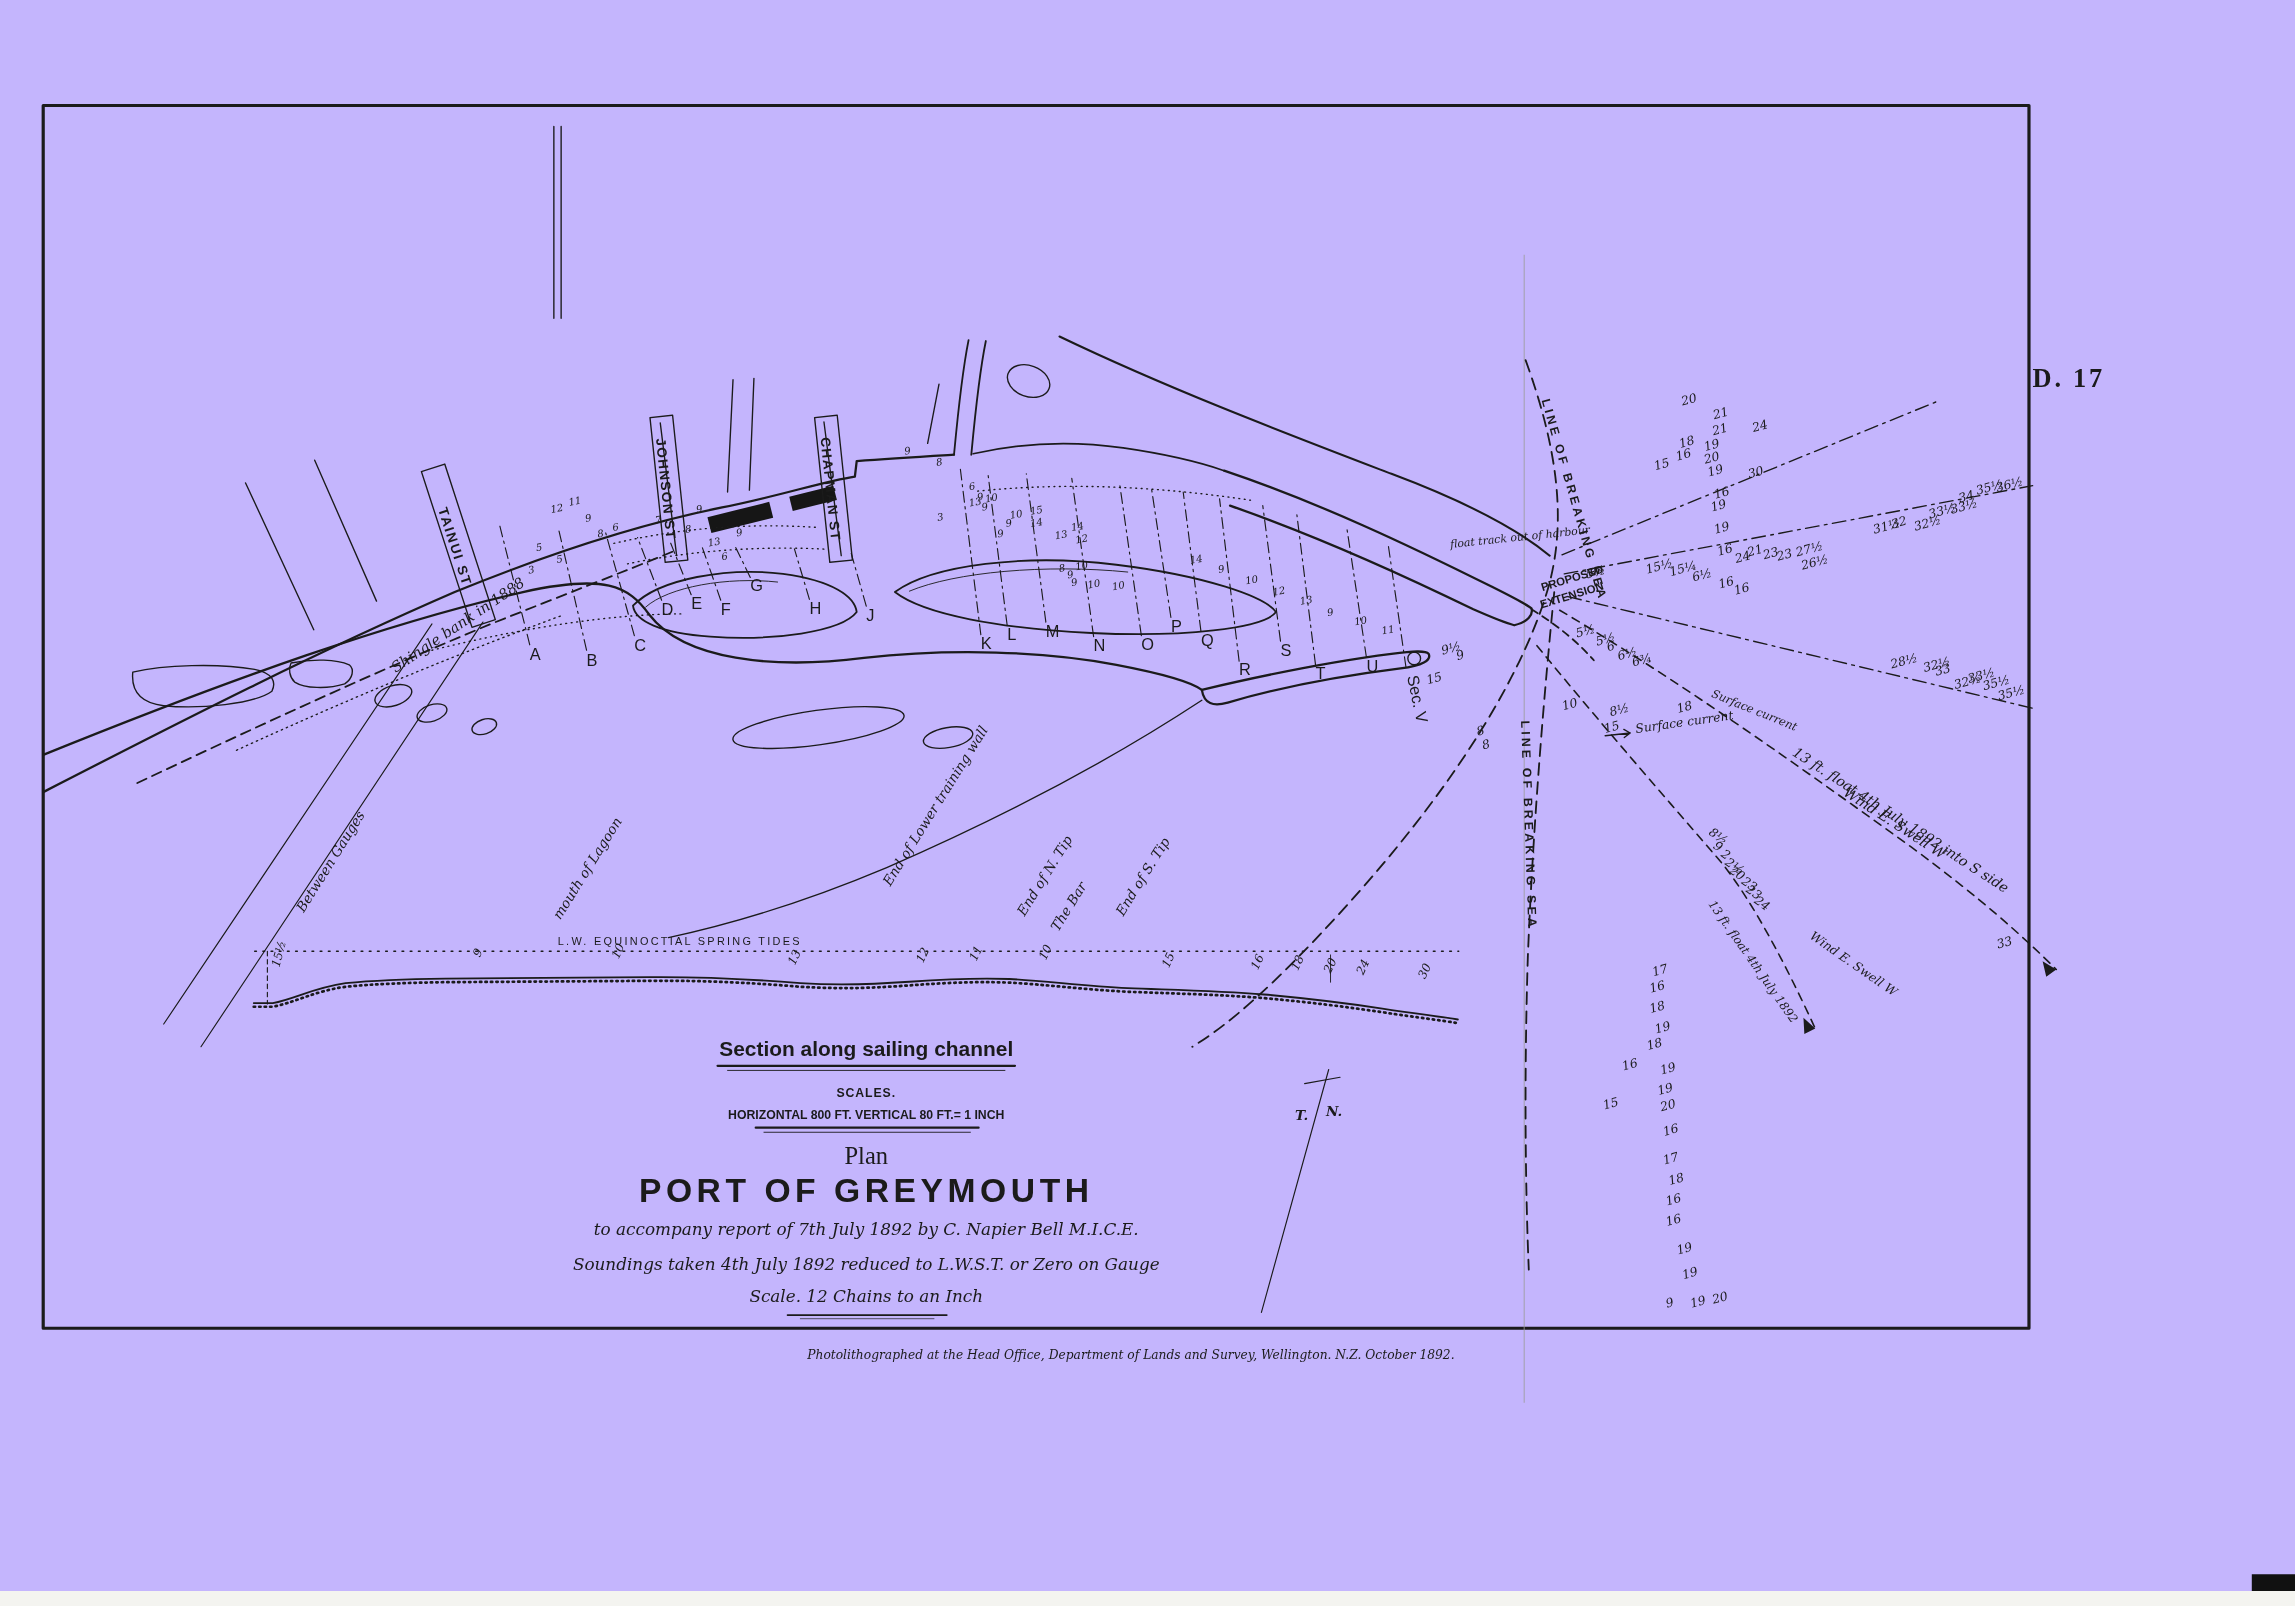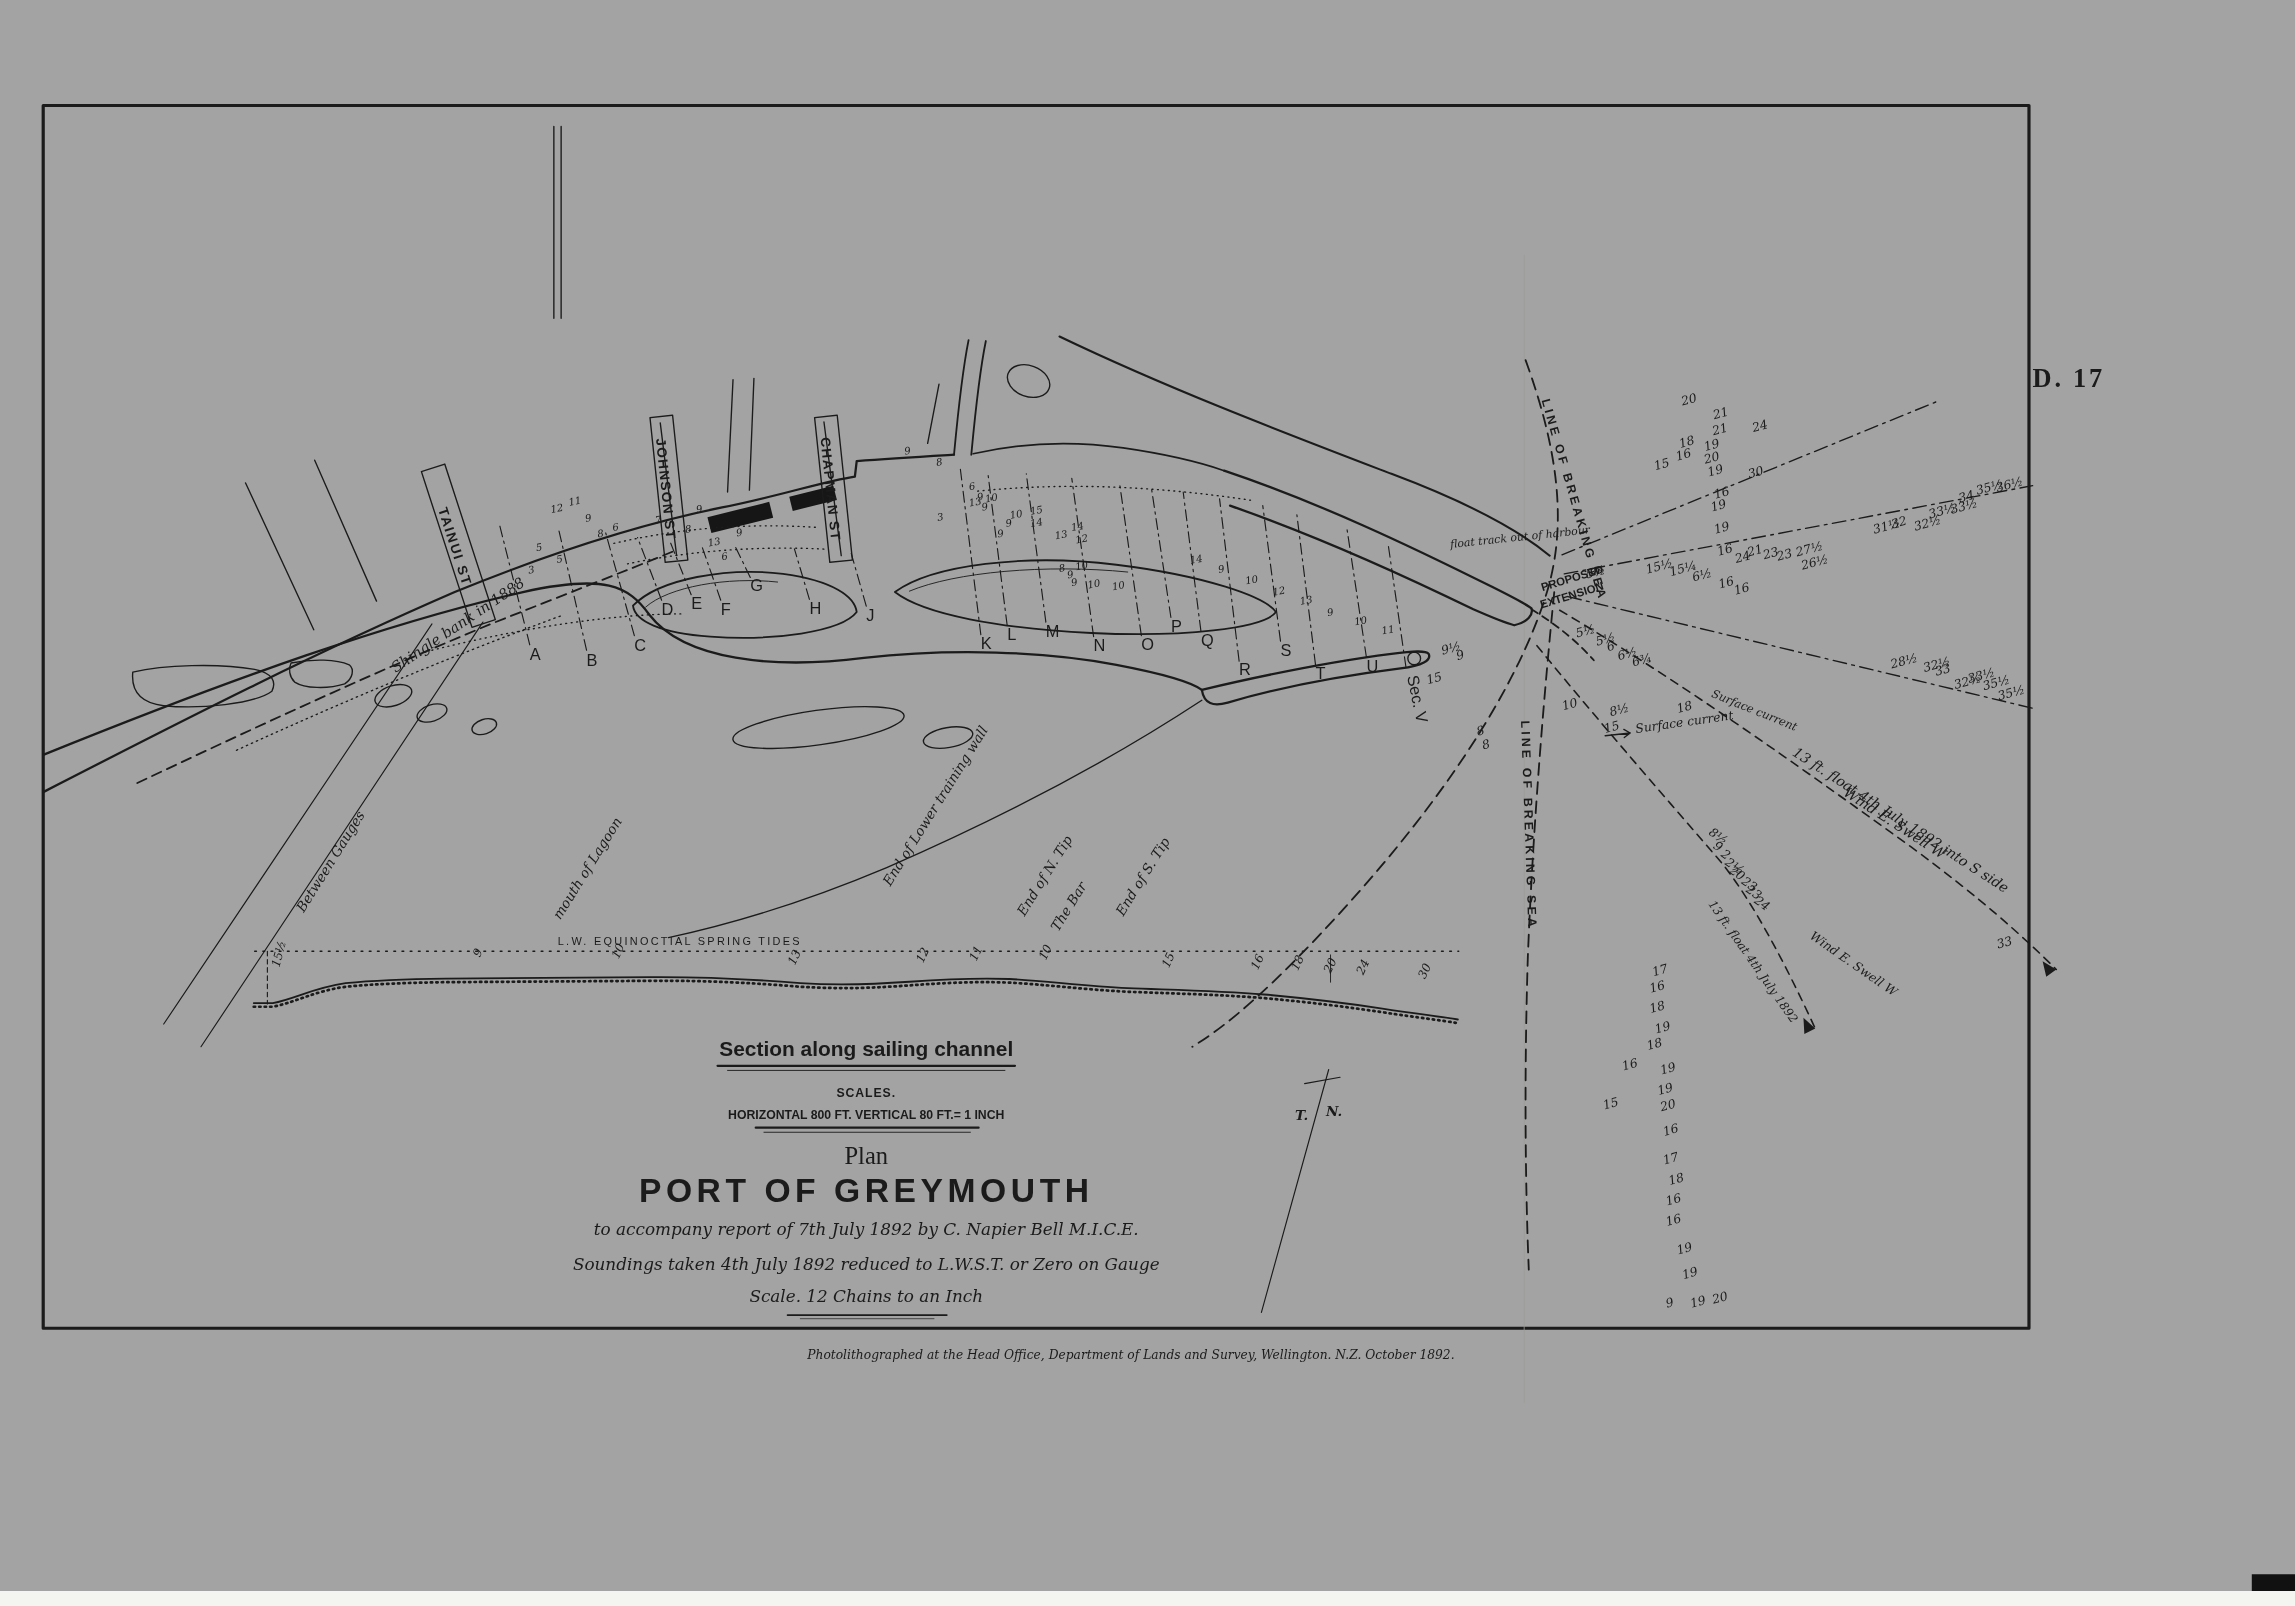--- a/index.html
+++ b/index.html
@@ -1,16 +1,16 @@
 <!DOCTYPE html>
 <html style="font-size:7.3px"><head>
 <meta charset="utf-8">
 <style>
   html,body{margin:0;padding:0;background:#f4f4f0;}
-  .page{width:100vw;aspect-ratio:5047/3499;display:block;background:#a3a3a3;}
+  .page{width:100vw;aspect-ratio:5047/3499;display:block;background:#c4b5fd;}
   svg{display:block;width:100%;height:100%;}
   svg text{fill:#1b1b1b;}
   .ink{stroke:#1b1b1b;fill:none;stroke-linecap:round;stroke-linejoin:round;}
   .caps{font-family:"Liberation Sans",sans-serif;font-weight:bold;}
   .capslight{font-family:"Liberation Sans",sans-serif;font-weight:normal;letter-spacing:5px;}
   .caps-sp{font-family:"Liberation Sans",sans-serif;font-weight:bold;letter-spacing:7px;}
   .cursive{font-family:"DejaVu Serif",serif;font-style:italic;}
   .serif{font-family:"Liberation Serif",serif;}
   .letter{font-family:"Liberation Sans",sans-serif;font-size:36px;}
   .s-sea{font-family:"DejaVu Serif",serif;font-style:italic;font-size:27px;}

